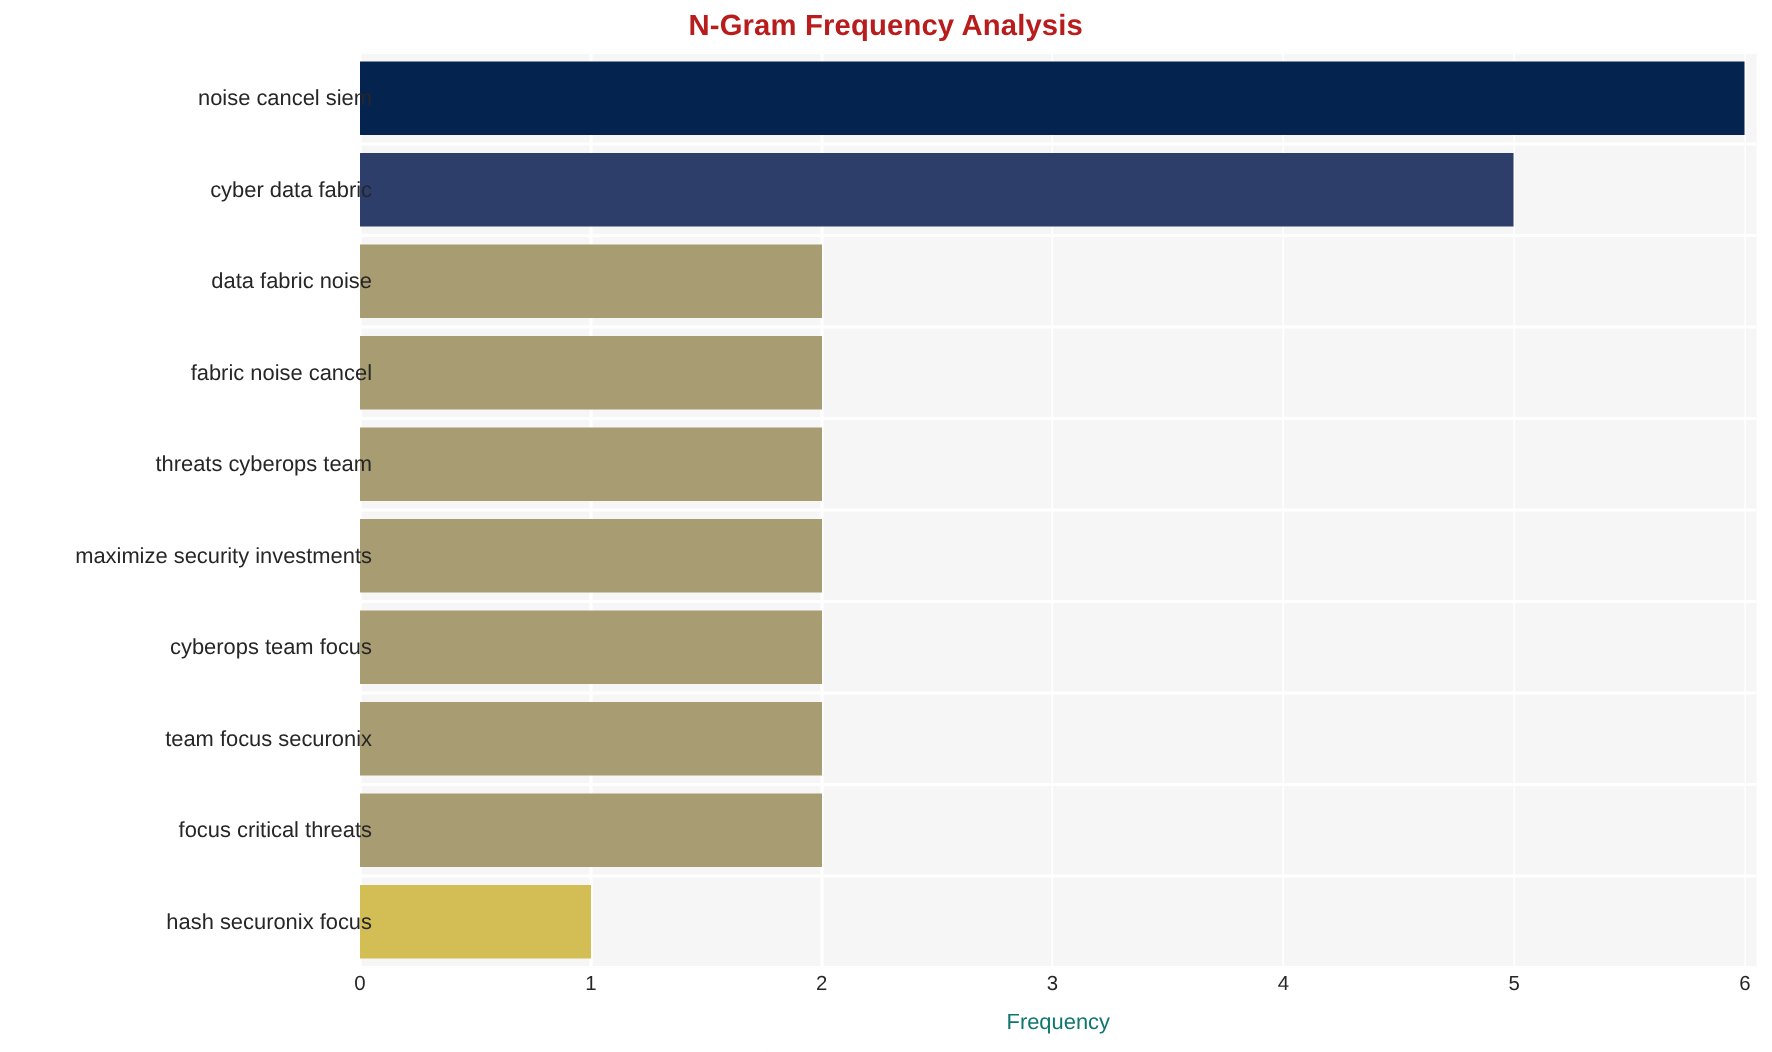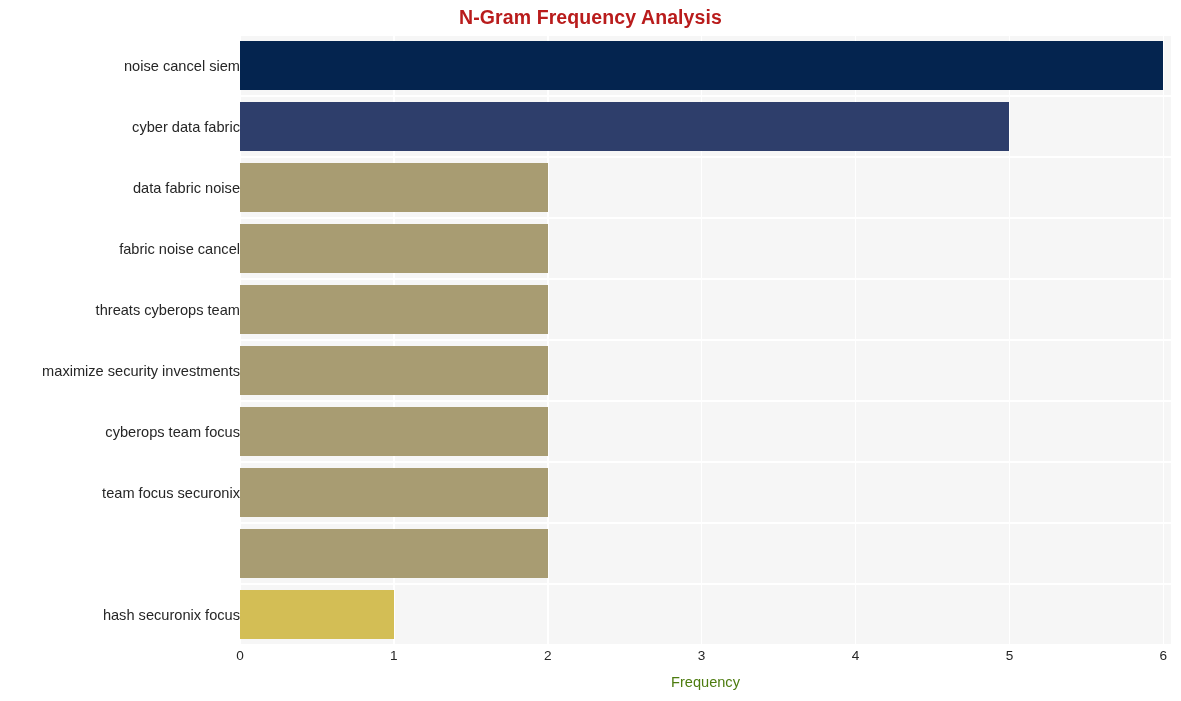--- a/index.html
+++ b/index.html
@@ -80,21 +80,21 @@
     right: 0;
     width: 232px;
     text-align: right;
     font-size: 14.6px;
     color: #262626;
     white-space: nowrap;
     transform: translateY(-50%);
   }
   #ytick-layer {
     position: absolute;
-    left: 8px;
+    left: 16px;
     top: 0;
     width: 232px;
     height: 701px;
   }
 
   
   #xtick-layer {
     position: absolute;
     left: 240px;
     top: 648px;
@@ -111,21 +111,21 @@
   }
 
   
   #xlabel {
     position: absolute;
     left: 240px;
     top: 674px;
     width: 931px;
     text-align: center;
     font-size: 14.6px;
-    color: #4d7c0f;
+    color: #0f766e;
   }
 </style>
 </head>
 <body>
 
 <div id="figure" style="background: rgb(255, 255, 255);">
 
   <div id="chart-title">N-Gram Frequency Analysis</div>
 
   <div id="plot-area" style="background: rgb(246, 246, 246);">
@@ -187,20 +187,21 @@
 
   <div id="ytick-layer">
       <div class="ytick" style="top: 65.5px;">noise cancel siem</div>
       <div class="ytick" style="top: 126.5px;">cyber data fabric</div>
       <div class="ytick" style="top: 187.5px; padding-left: 28px;">data fabric noise</div>
       <div class="ytick" style="top: 248.5px;">fabric noise cancel</div>
       <div class="ytick" style="top: 309.5px;">threats cyberops team</div>
       <div class="ytick" style="top: 370.5px; margin-left: 8px;">maximize security investments</div>
       <div class="ytick" style="top: 431.5px;">cyberops team focus</div>
       <div class="ytick" style="top: 492.5px;">team focus securonix</div>
+      <div class="ytick" style="top: 553.5px;">focus critical threats</div>
       <div class="ytick" style="top: 614.5px;">hash securonix focus</div>
     </div>
   <div id="xtick-layer">
       <div class="xtick" style="left: 0px;">0</div>
       <div class="xtick" style="left: 153.884px;">1</div>
       <div class="xtick" style="left: 307.769px;">2</div>
       <div class="xtick" style="left: 461.653px;">3</div>
       <div class="xtick" style="left: 615.537px;">4</div>
       <div class="xtick" style="left: 769.421px;">5</div>
       <div class="xtick" style="left: 923.306px;">6</div>

